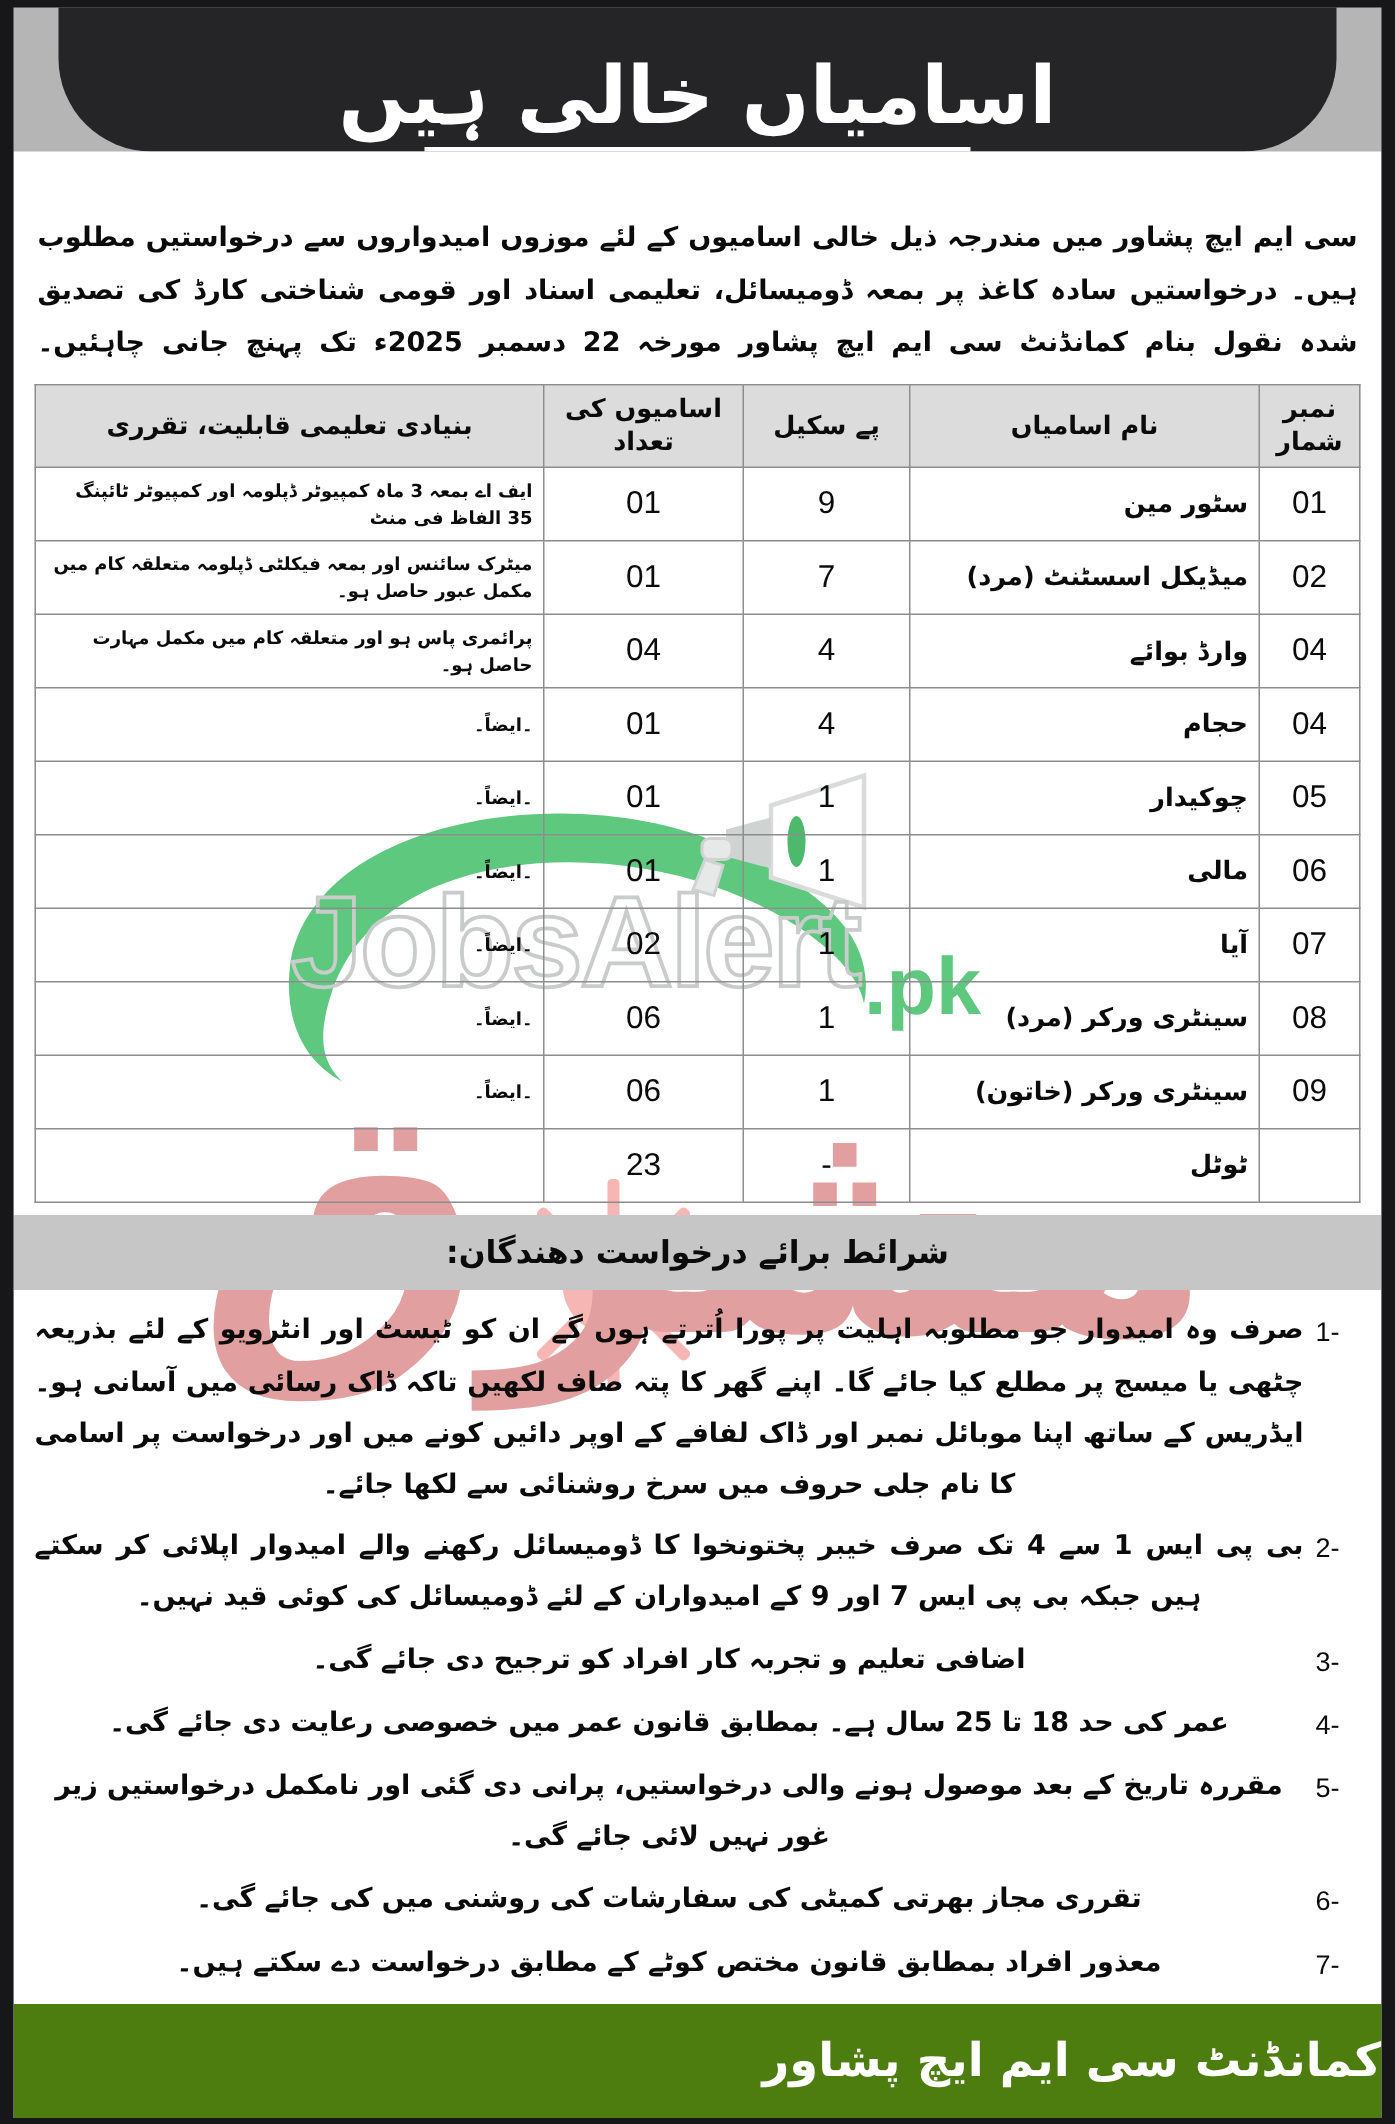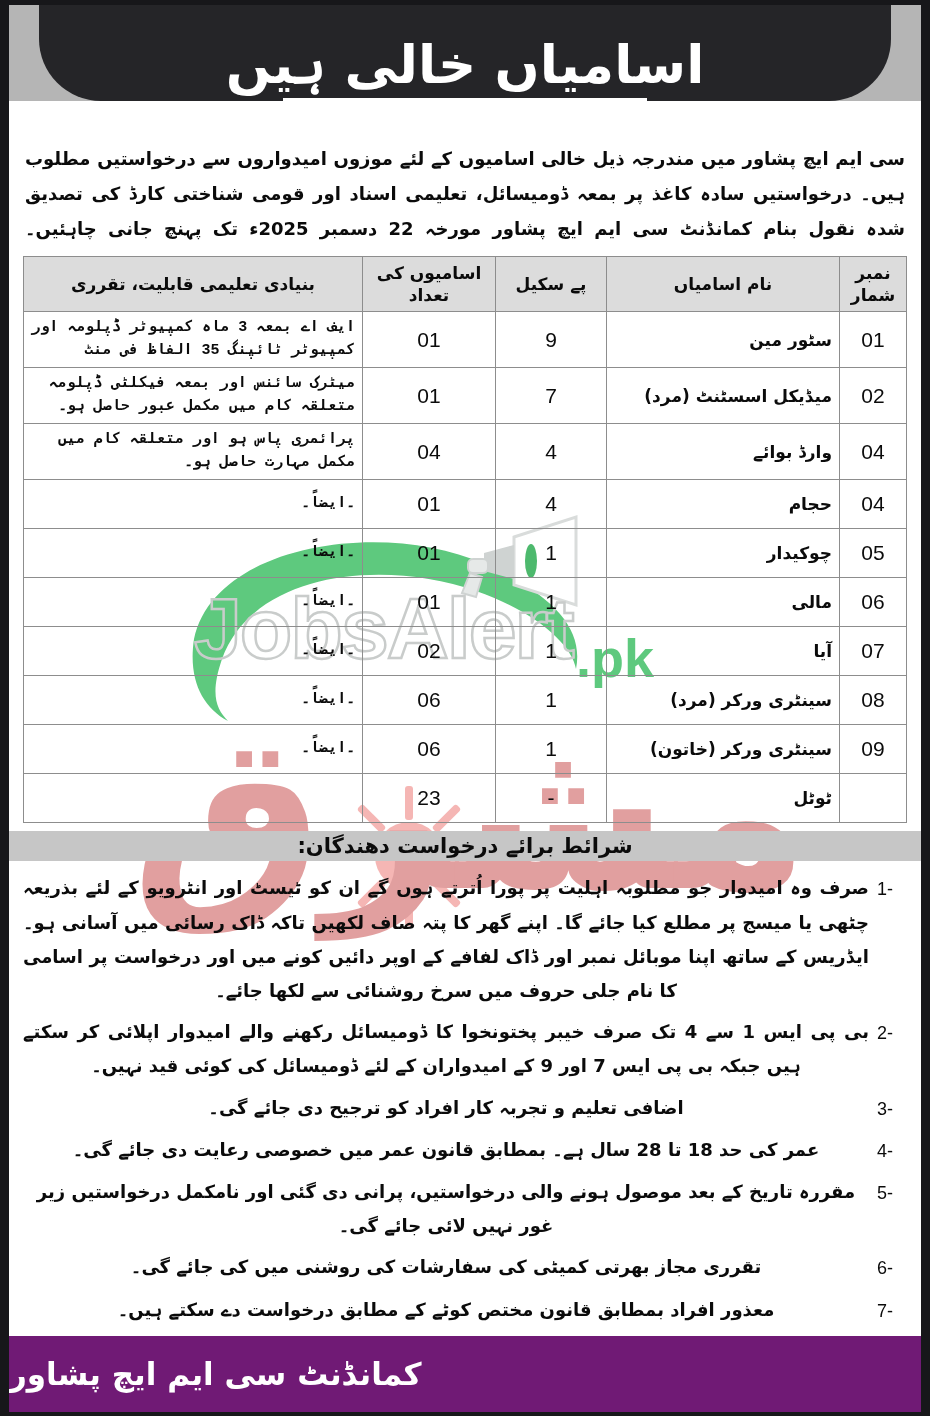--- a/index.html
+++ b/index.html
@@ -100,28 +100,28 @@
     text-align:center;
     line-height:1.3;
   }
   .c-sr{width:52px;text-align:center;}
   .c-post{width:218px;padding-right:12px;}
   .c-scale{width:96px;text-align:center;}
   .c-count{width:118px;text-align:center;}
   .c-qual{text-align:right;padding-right:10px;}
   table.jobs tbody td{height:38px;font-weight:600;}
   .num{font-family:Liberation Sans, sans-serif;font-weight:400;font-size:21px;}
-  .qual-txt{font-size:15px;line-height:1.5;display:block;font-family:Liberation Mono, monospace;}
+  .qual-txt{font-size:12px;line-height:1.5;display:block;}
   .row-total td{font-weight:600;}
 
   
   .cond-bar{
     margin-top:8px;
     background:#c6c6c6;
-    height:30px;
+    height:50px;
     display:flex;align-items:center;justify-content:center;
     font-size:21px;font-weight:bold;color:#0b0b0b;
     position:relative;z-index:6;
     letter-spacing:-0.3px;
   }
 
   
   .cond-list{
     padding:10px 18px 4px 14px;
     position:relative;z-index:6;
@@ -148,22 +148,22 @@
   }
   .cond-txt{flex:1 1 auto;}
   .cond-item.just .cond-txt{text-align:justify;text-align-last:center;}
   .cond-item.ctr .cond-txt{text-align:center;}
 
   
   .footer-bar{
     position:absolute;
     left:0;right:0;bottom:0;
     height:76px;
-    background:#701a75;
-    display:flex;align-items:center;justify-content:flex-end;
+    background:#4d7c0f;
+    display:flex;align-items:center;justify-content:flex-start;
     z-index:8;
   }
   .footer-text{
     color:#ffffff;
     font-size:31px;
     font-weight:700;
     white-space:nowrap;
   }
 
   
@@ -374,21 +374,21 @@
         <div class="cond-item just">
           <div class="cond-num">2-</div>
           <div class="cond-txt">بی پی ایس 1 سے 4 تک صرف خیبر پختونخوا کا ڈومیسائل رکھنے والے امیدوار اپلائی کر سکتے ہیں جبکہ بی پی ایس 7 اور 9 کے امیدواران کے لئے ڈومیسائل کی کوئی قید نہیں۔</div>
         </div>
         <div class="cond-item ctr">
           <div class="cond-num">3-</div>
           <div class="cond-txt">اضافی تعلیم و تجربہ کار افراد کو ترجیح دی جائے گی۔</div>
         </div>
         <div class="cond-item ctr">
           <div class="cond-num">4-</div>
-          <div class="cond-txt">عمر کی حد 18 تا 28 سال ہے۔ بمطابق قانون عمر میں خصوصی رعایت دی جائے گی۔</div>
+          <div class="cond-txt">عمر کی حد 18 تا 25 سال ہے۔ بمطابق قانون عمر میں خصوصی رعایت دی جائے گی۔</div>
         </div>
         <div class="cond-item ctr">
           <div class="cond-num">5-</div>
           <div class="cond-txt">مقررہ تاریخ کے بعد موصول ہونے والی درخواستیں، پرانی دی گئی اور نامکمل درخواستیں زیر غور نہیں لائی جائے گی۔</div>
         </div>
         <div class="cond-item ctr">
           <div class="cond-num">6-</div>
           <div class="cond-txt">تقرری مجاز بھرتی کمیٹی کی سفارشات کی روشنی میں کی جائے گی۔</div>
         </div>
         <div class="cond-item ctr">

